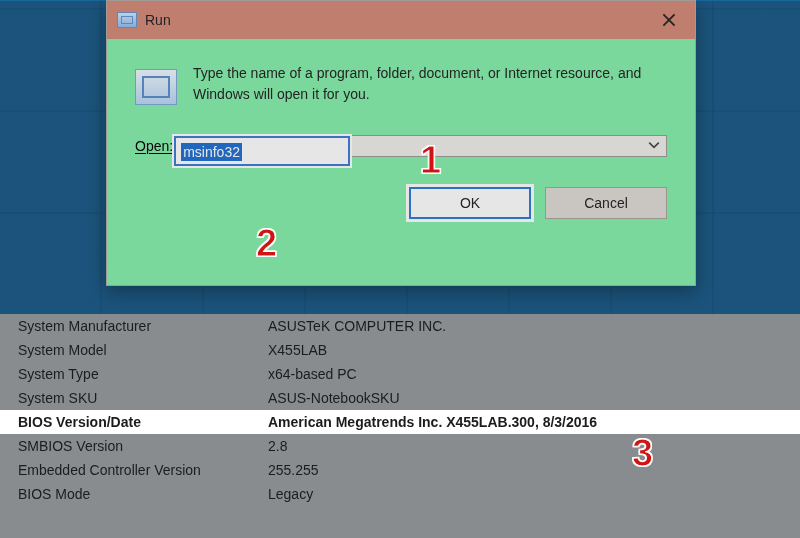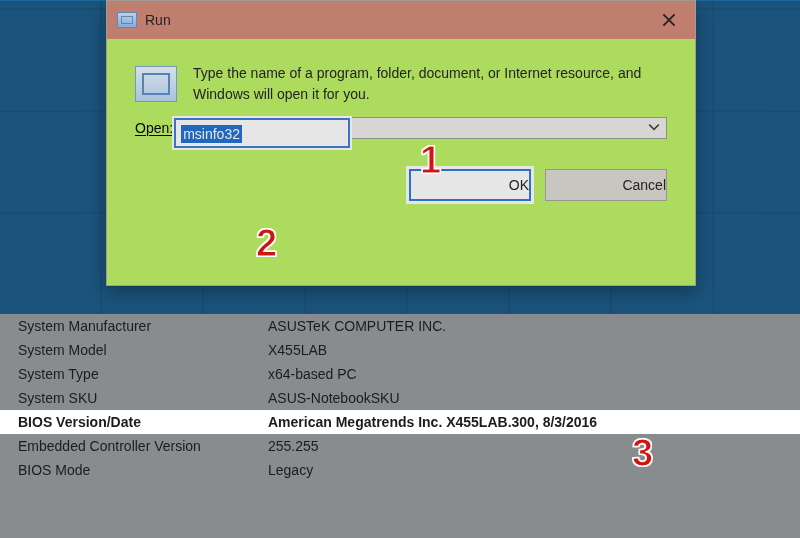--- a/index.html
+++ b/index.html
@@ -25,21 +25,21 @@
     background:
       linear-gradient(#1590d8 0 0) 0 0 / 100% 1px no-repeat,
       repeating-linear-gradient(90deg, transparent 0 100px, rgba(0,0,0,0.15) 100px 102px),
       repeating-linear-gradient(0deg, transparent 0 100px, rgba(0,0,0,0.15) 100px 102px);
     opacity: 0.35;
   }
 
   
   .runwin {
     position: absolute; left: 106px; top: 0; width: 590px; height: 286px;
-    background: #bef264;
+    background: #86efac;
     border: 1px solid #b0a9a5;
     box-shadow: 0 6px 18px rgba(0,0,0,0.35);
     filter: brightness(0.92) contrast(0.96);
   }
   .titlebar {
     height: 38px;
     background: #d48a77;
     display: flex; align-items: center;
     color: #222;
   }
@@ -55,21 +55,21 @@
   }
   .titlebar .title { flex: 1; font-size: 14px; }
   .titlebar .close {
     width: 52px; height: 38px; display:flex; align-items:center; justify-content:center;
   }
   .titlebar .close svg { width: 14px; height: 14px; }
 
   .body {
     padding: 24px 28px 10px 28px;
   }
-  .row1 { display: flex; gap: 16px; align-items: center; margin-bottom: 12px; }
+  .row1 { display: flex; gap: 16px; align-items: flex-end; margin-bottom: 30px; }
   .bigicon {
     width: 42px; height: 36px;
     background: linear-gradient(#eef7ff,#b9d6f5);
     border:1px solid #7da6d6;
     position: relative; flex: 0 0 auto;
   }
   .bigicon::after {
     content:""; position:absolute; left:6px; top:6px; right:6px; bottom:6px;
     border:2px solid #5c8fc9;
   }
@@ -115,21 +115,21 @@
 
   .btnrow {
     display: flex; gap: 14px; justify-content: flex-end;
     padding: 20px 28px 0 28px;
   }
   .btn {
     width: 122px; height: 32px;
     border: 1px solid #a8a39e;
     background: #dedad6;
     color: #222; font-size: 14px;
-    display:flex; align-items:center; justify-content:flex-end;
+    display:flex; align-items:center; justify-content:center;
     cursor: pointer;
   }
   .btn .ul { text-decoration: underline; text-underline-offset: 2px; }
   .btn.ok {
     background: #fff;
     border: 2px solid #2d7bd4;
     box-shadow: 0 0 0 3px rgba(255,255,255,1);
     filter: none;
   }
 
@@ -239,20 +239,24 @@
         </tr>
         <tr>
           <td class="key">System SKU</td>
           <td>ASUS-NotebookSKU</td>
         </tr>
         <tr class="hl">
           <td class="key">BIOS Version/Date</td>
           <td>American Megatrends Inc. X455LAB.300, 8/3/2016</td>
         </tr>
         <tr>
+          <td class="key">SMBIOS Version</td>
+          <td>2.8</td>
+        </tr>
+        <tr>
           <td class="key">Embedded Controller Version</td>
           <td>255.255</td>
         </tr>
         <tr>
           <td class="key">BIOS Mode</td>
           <td>Legacy</td>
         </tr>
       </tbody>
     </table>
   <div class="dim"></div>

